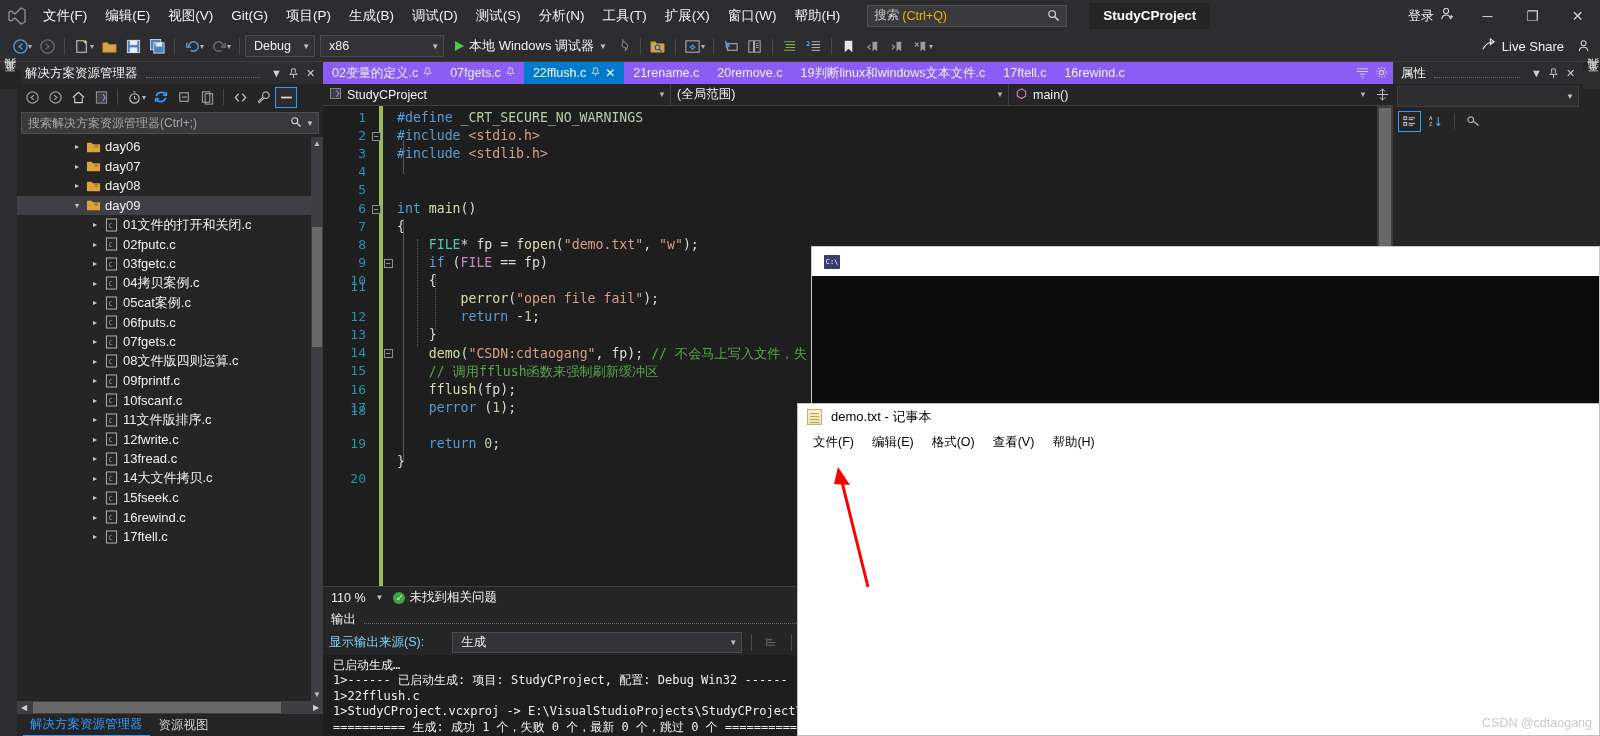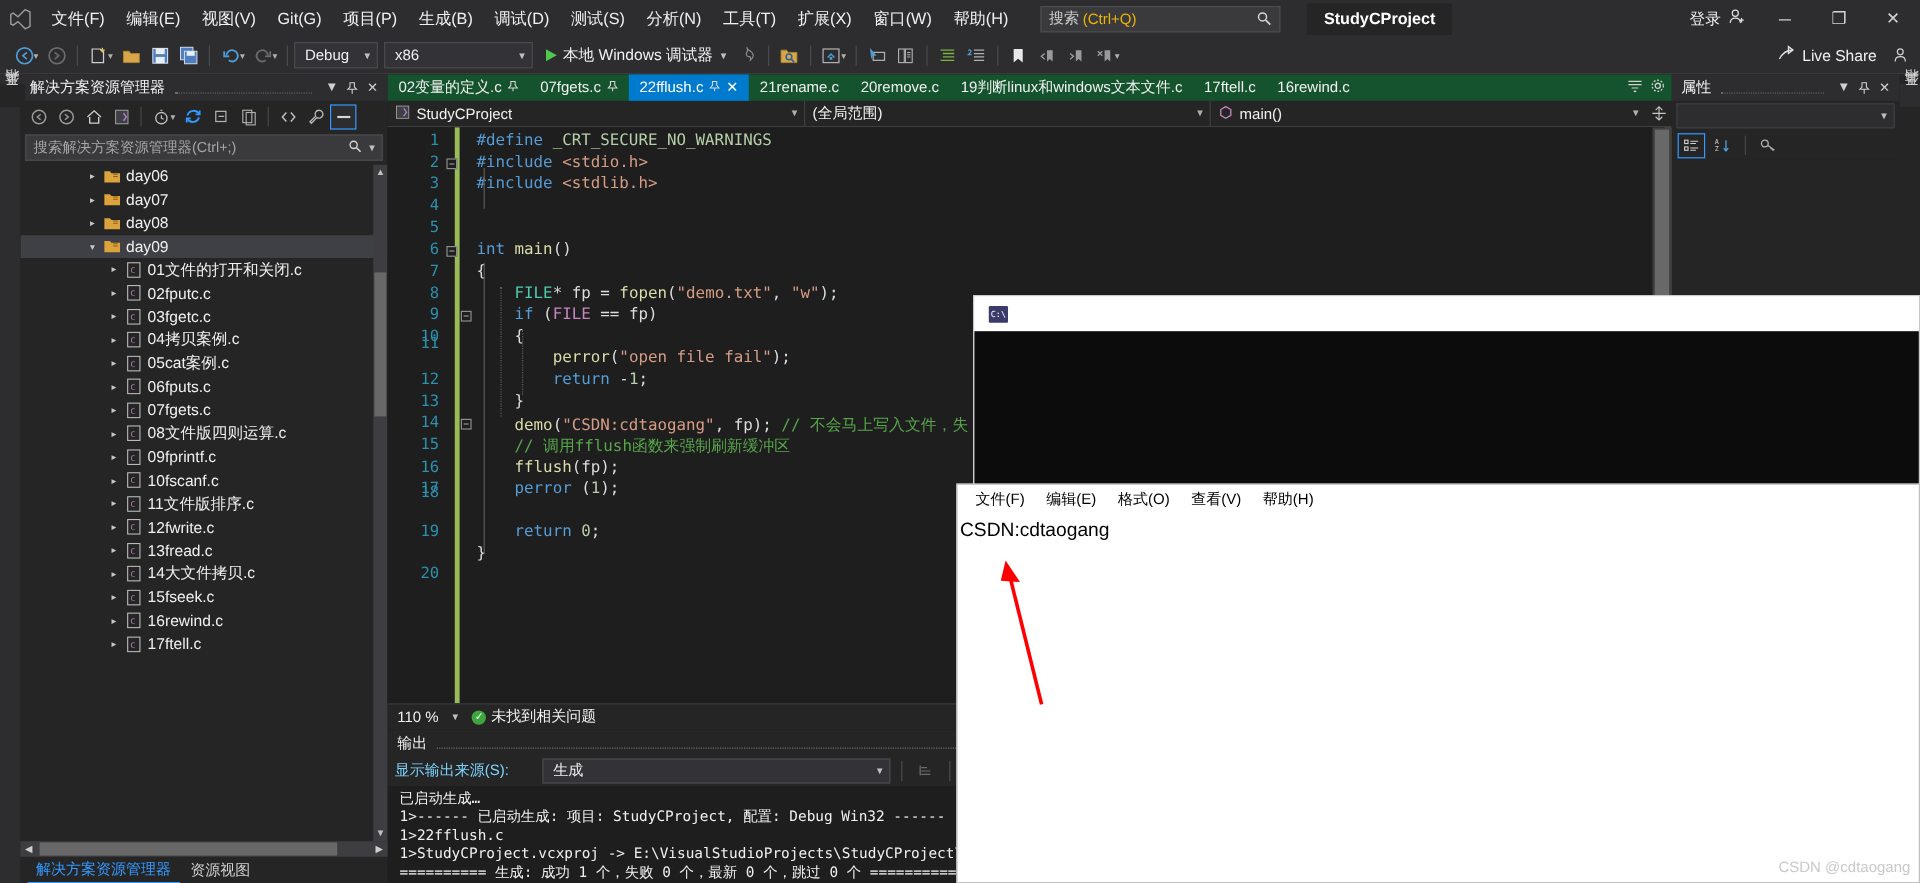--- a/index.html
+++ b/index.html
@@ -73,21 +73,21 @@
               display:flex; align-items:center; justify-content:center;}
   .hscroll{ height:13px; background:#3e3e42; display:flex; align-items:center; position:relative;}
   .hs-a{ width:14px; text-align:center; color:#cfcfcf; font-size:8px;}
   .hs-thumb{ position:absolute; left:16px; width:248px; height:11px; top:1px; background:#686868;}
   .bottom-tabs{ height:22px; display:flex; align-items:center; background:#252526; padding-left:6px; gap:2px;}
   .btab{ font-size:12.5px; color:#cfcfcf; padding:2px 7px;}
   .btab.active{ color:#3399ff; border-bottom:1px solid #3399ff;}
 
   
   .centercol{ flex:1; display:flex; flex-direction:column; min-width:0; background:#1e1e1e;}
-  .tabstrip{ height:22px; display:flex; align-items:stretch; background:#14532d; position:relative;}
+  .tabstrip{ height:22px; display:flex; align-items:stretch; background:#8b5cf6; position:relative;}
   .etab{ display:flex; align-items:center; padding:0 9px; font-size:12.5px; color:#f1f1f1; white-space:nowrap; gap:5px;}
   .etab .pin{ font-size:10px; color:#cfcfcf;}
   .etab.active{ background:#007acc; color:#ffffff; }
   .etab.active .x{ font-size:12px; }
   .tabstrip-right{ margin-left:auto; display:flex; align-items:center; gap:6px; padding-right:5px;}
   .navbar2{ height:22px; display:flex; align-items:center; background:#252526; border-bottom:1px solid #3f3f41;}
   .nbcombo{ height:22px; display:flex; align-items:center; padding:0 4px 0 6px; font-size:12.5px;
             color:#f1f1f1; border-right:1px solid #3f3f41; gap:5px;}
   .nbcombo .cc{ margin-left:auto; color:#b0b0b0; font-size:8px; padding-left:10px;}
   .editor{ flex:1; position:relative; background:#1e1e1e; overflow:hidden;
@@ -976,28 +976,31 @@
 </div>
 
 <div class="console-win">
   <div class="console-title">
     <span class="cmd-ico">C:\</span>
   </div>
   <div class="console-body"></div>
 </div>
 
 <div class="np-win">
+  <div class="np-title">
+    <span class="np-ico"></span>
+    <span class="np-title-text">demo.txt - 记事本</span>
+  </div>
   <div class="np-menu">
     <span class="np-menu-item">文件(F)</span>
     <span class="np-menu-item">编辑(E)</span>
     <span class="np-menu-item">格式(O)</span>
     <span class="np-menu-item">查看(V)</span>
     <span class="np-menu-item">帮助(H)</span>
   </div>
-  <div class="np-text">CSDN:cdtaogang</div>
 </div>
 
 <svg class="arrow-svg" width="60" height="130" viewBox="0 0 60 130">
   <line x1="38" y1="122" x2="11" y2="13" stroke="#ff0000" stroke-width="3"></line>
   <path d="M8 2 L20 20 L4 19 Z" fill="#ff0000"></path>
 </svg>
 
 <div class="watermark">CSDN @cdtaogang</div>
 
 </body></html>

